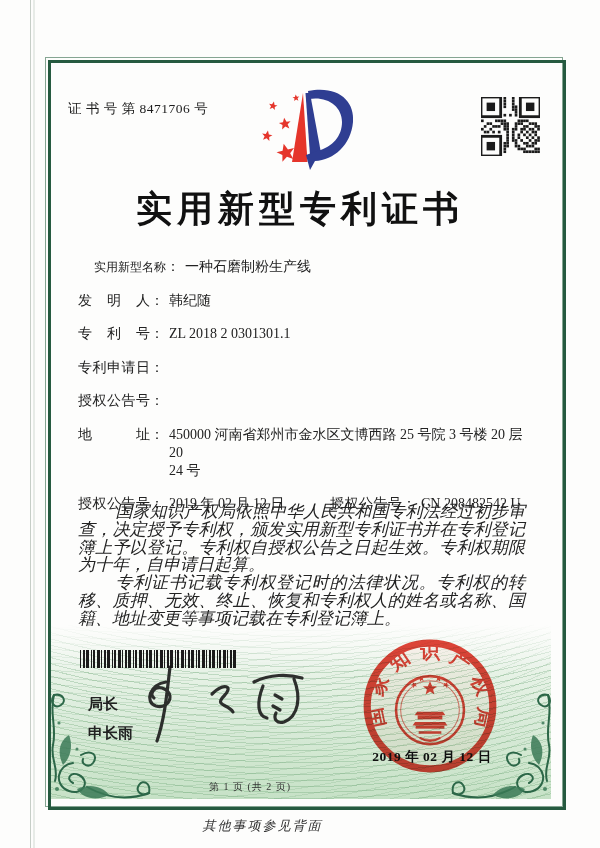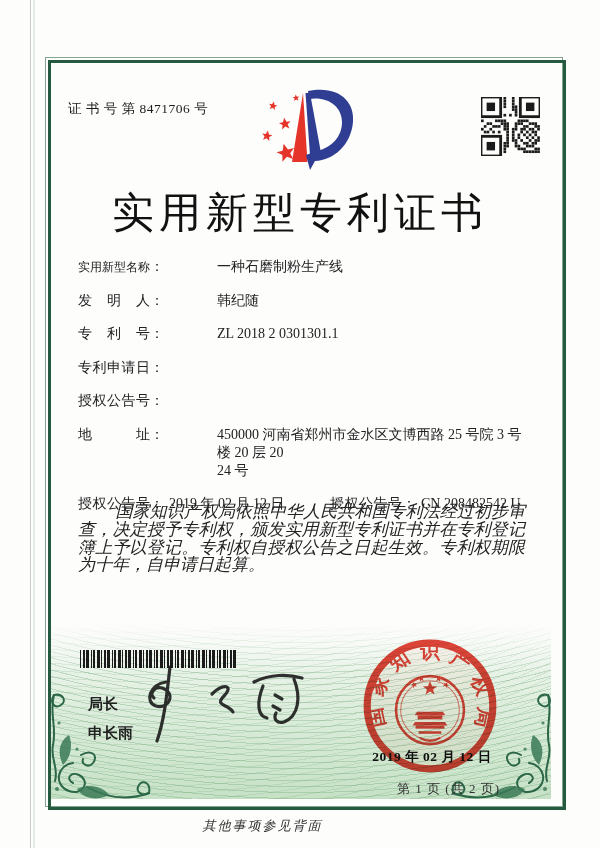--- a/index.html
+++ b/index.html
@@ -28,48 +28,48 @@
             mask:linear-gradient(180deg, rgba(0,0,0,0) 0%, #000 28%);}
 
   .ornament{position:absolute;width:104px;height:106px;}
   .orn-left{left:47px;top:693px;}
   .orn-right{left:451px;top:693px;transform:scaleX(-1);}
 
   .certno{position:absolute;left:68px;top:100px;font-size:13.5px;letter-spacing:.5px;}
   .logo{position:absolute;left:256px;top:83px;}
   .qr{position:absolute;left:481px;top:97px;}
   .title{position:absolute;left:0;top:185px;width:600px;text-align:center;
-    font-size:42px;font-weight:400;letter-spacing:5px;color:#111;}
+    font-size:36px;font-weight:700;letter-spacing:5px;color:#111;}
 
   .fields{position:absolute;left:78px;top:258px;width:446px;font-size:14px;color:#222;}
   .frow{display:flex;margin-bottom:15.5px;line-height:18px;position:relative;}
   .flabel{display:inline-block;width:72px;flex:none;
     text-align:justify;text-align-last:justify;}
-  .flabel.small{font-size:12px;}
+  .flabel.small{font-size:12px;margin-left:16px;}
   .fcolon{flex:none;margin-right:5px;}
-  .fvalue{flex:1 1 auto;margin-left:48px;}
+  .fvalue{flex:1 1 auto;}
   .grant-right{position:absolute;left:252px;top:0;display:flex;}
 
   .paras{position:absolute;left:78px;top:503px;width:447px;
     font-size:17px;line-height:17.8px;text-align:justify;
     font-style:italic;color:#222;}
   .paras p{margin:0;text-indent:2.2em;}
 
   .barcode{position:absolute;left:80px;top:650px;}
   .chief{position:absolute;left:88px;top:690px;font-size:15px;font-weight:700;
     line-height:29px;color:#222;}
   .signature{position:absolute;left:136px;top:662px;}
 
   .seal{position:absolute;left:360px;top:636px;width:140px;height:140px;
     mix-blend-mode:multiply;opacity:.95;}
   .seal-date{position:absolute;left:350px;top:748px;width:164px;text-align:center;
     font-size:13.5px;font-weight:700;color:#101010;letter-spacing:.5px;z-index:5;}
 
-  .pagenum{position:absolute;left:0;top:780px;width:500px;text-align:right;
-    font-size:13px;letter-spacing:1px;color:#333;z-index:4;}
+  .pagenum{position:absolute;left:0;top:780px;width:500px;text-align:center;
+    font-size:10px;letter-spacing:1px;color:#333;z-index:4;}
   .backnote{position:absolute;left:0;top:817px;width:525px;text-align:center;
     font-size:13px;font-style:italic;letter-spacing:2px;color:#333;}
 </style>
 </head>
 <body>
 
 <div class="photo-edge"></div>
 <div class="photo-edge2"></div>
 
 <div class="frame">
@@ -302,20 +302,21 @@
     <span class="grant-right">
       <span class="flabel">授权公告号</span>
         <span class="fcolon">：</span>
       <span>CN 208482542 U</span>
     </span>
   </div>
 </div>
 
 <div class="paras">
   <p>国家知识产权局依照中华人民共和国专利法经过初步审查，决定授予专利权，颁发实用新型专利证书并在专利登记簿上予以登记。专利权自授权公告之日起生效。专利权期限为十年，自申请日起算。</p>
+  <p>专利证书记载专利权登记时的法律状况。专利权的转移、质押、无效、终止、恢复和专利权人的姓名或名称、国籍、地址变更等事项记载在专利登记簿上。</p>
 </div>
 
 <svg class="barcode" width="156" height="18" viewBox="0 0 156 18">
     <rect x="0" y="0" width="1" height="18" fill="#1b1b1b"></rect>
     <rect x="3" y="0" width="2" height="18" fill="#1b1b1b"></rect>
     <rect x="6" y="0" width="3" height="18" fill="#1b1b1b"></rect>
     <rect x="11" y="0" width="1" height="18" fill="#1b1b1b"></rect>
     <rect x="13" y="0" width="2" height="18" fill="#1b1b1b"></rect>
     <rect x="17" y="0" width="3" height="18" fill="#1b1b1b"></rect>
     <rect x="21" y="0" width="1" height="18" fill="#1b1b1b"></rect>

